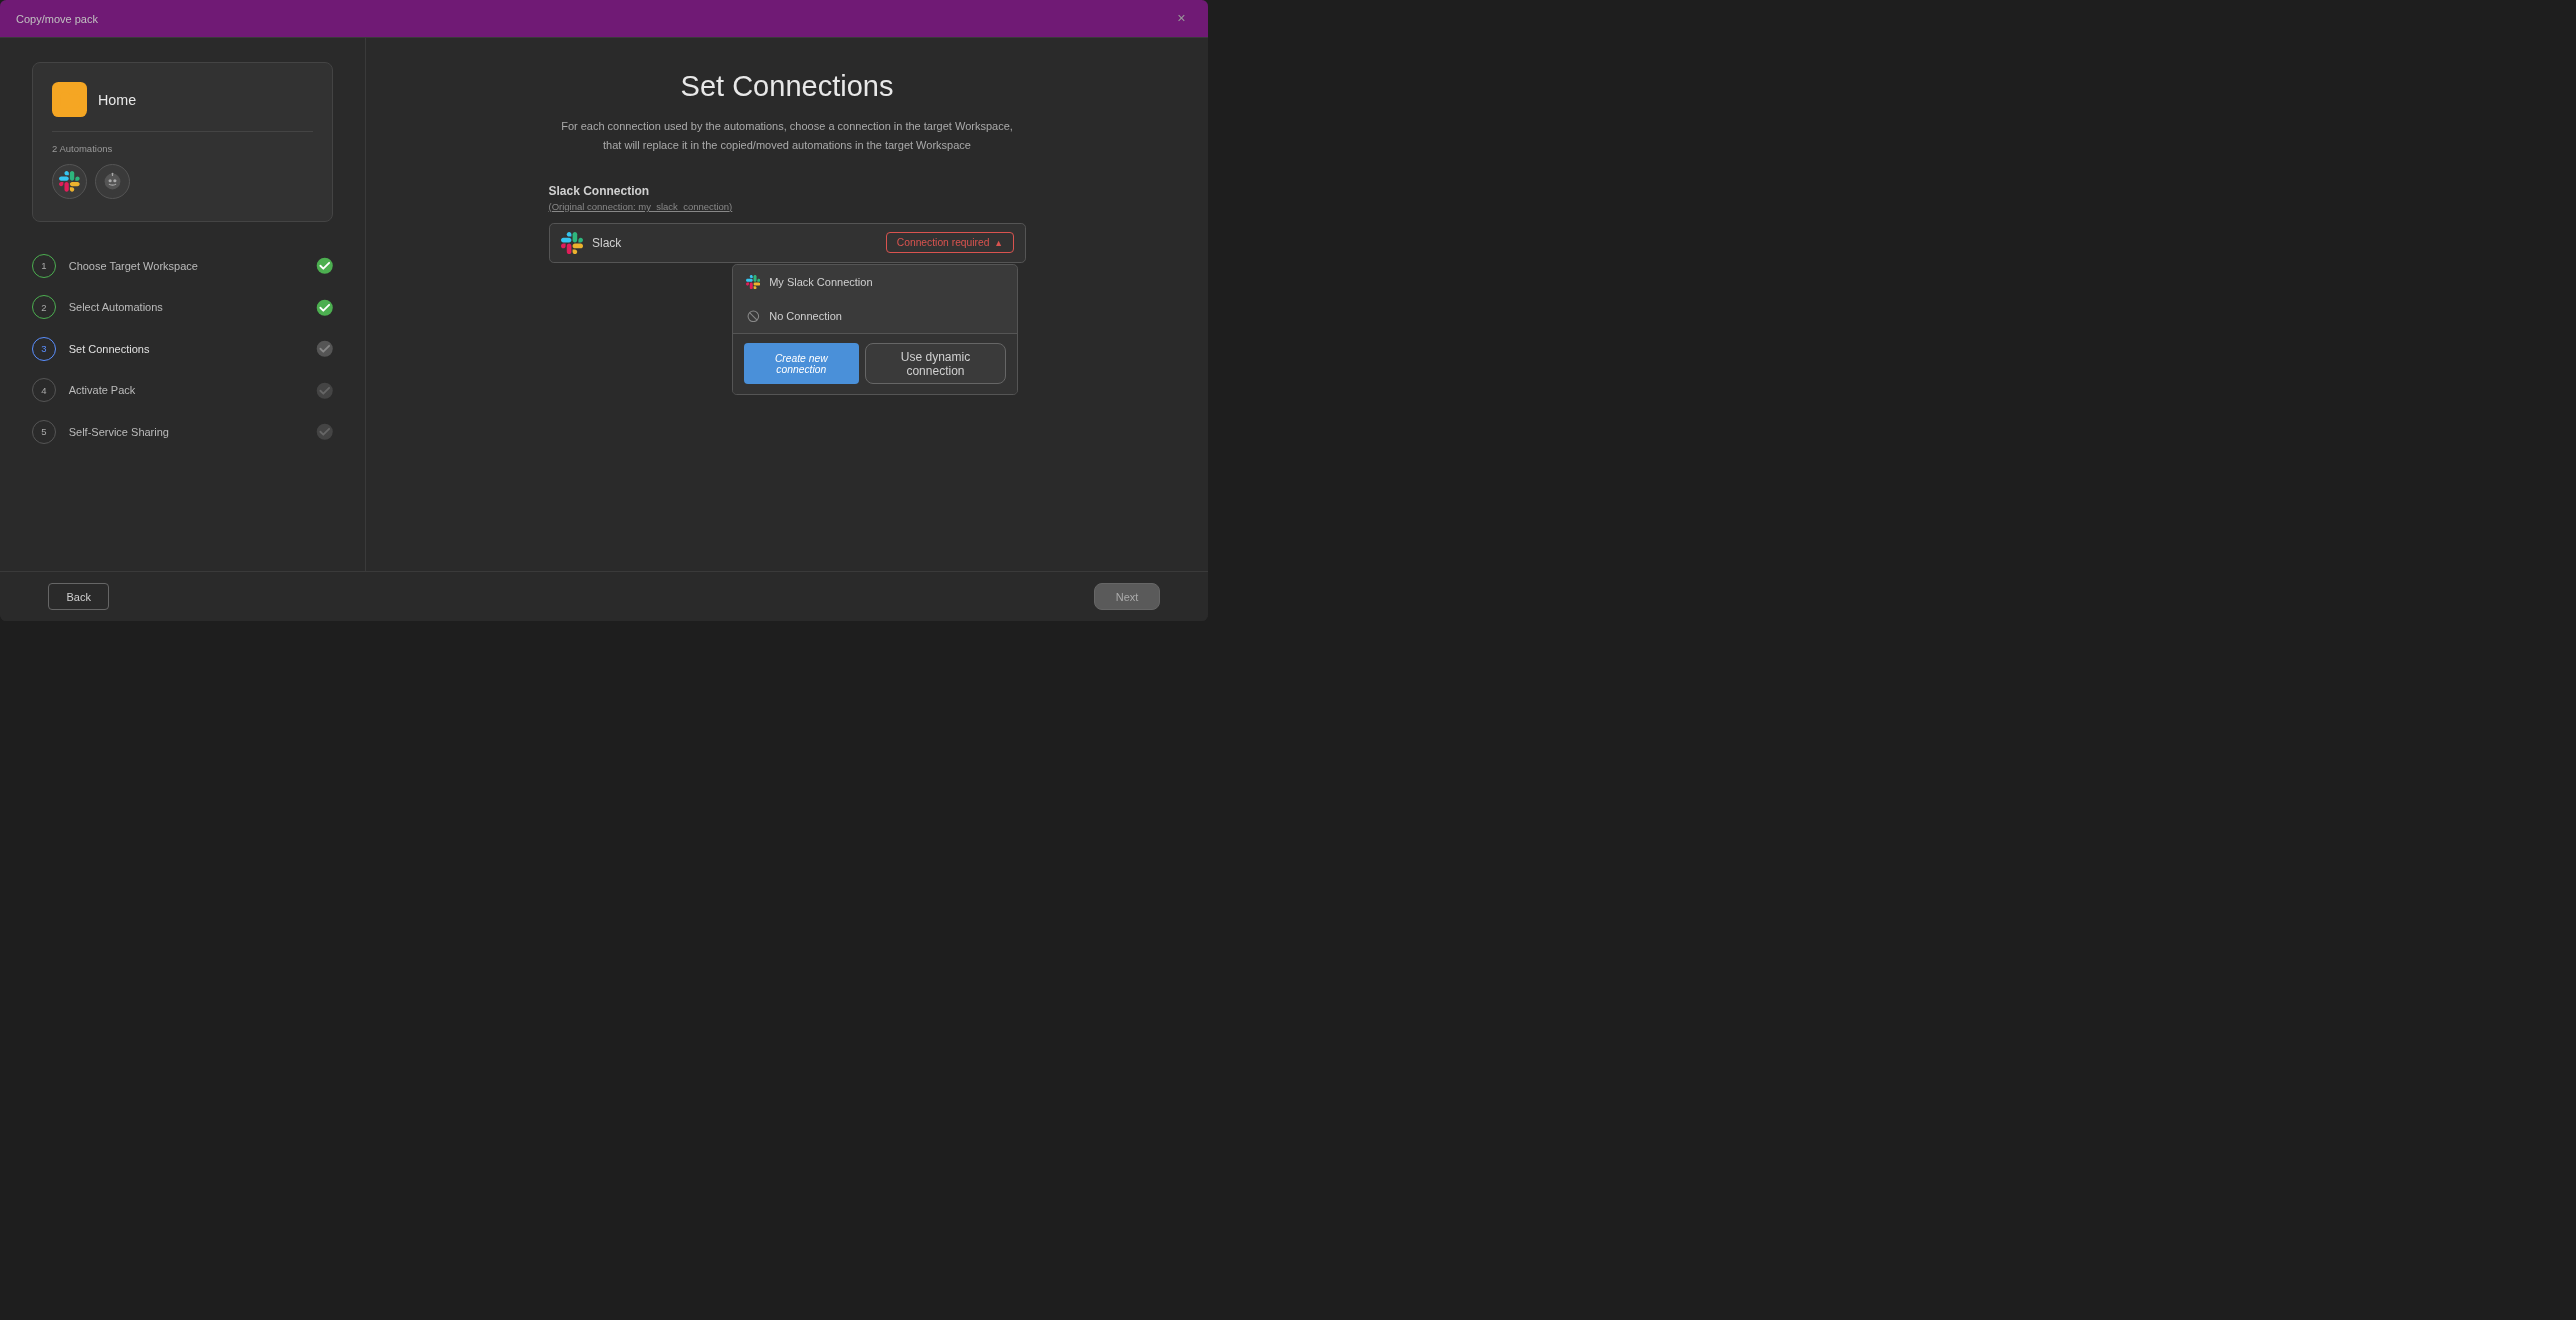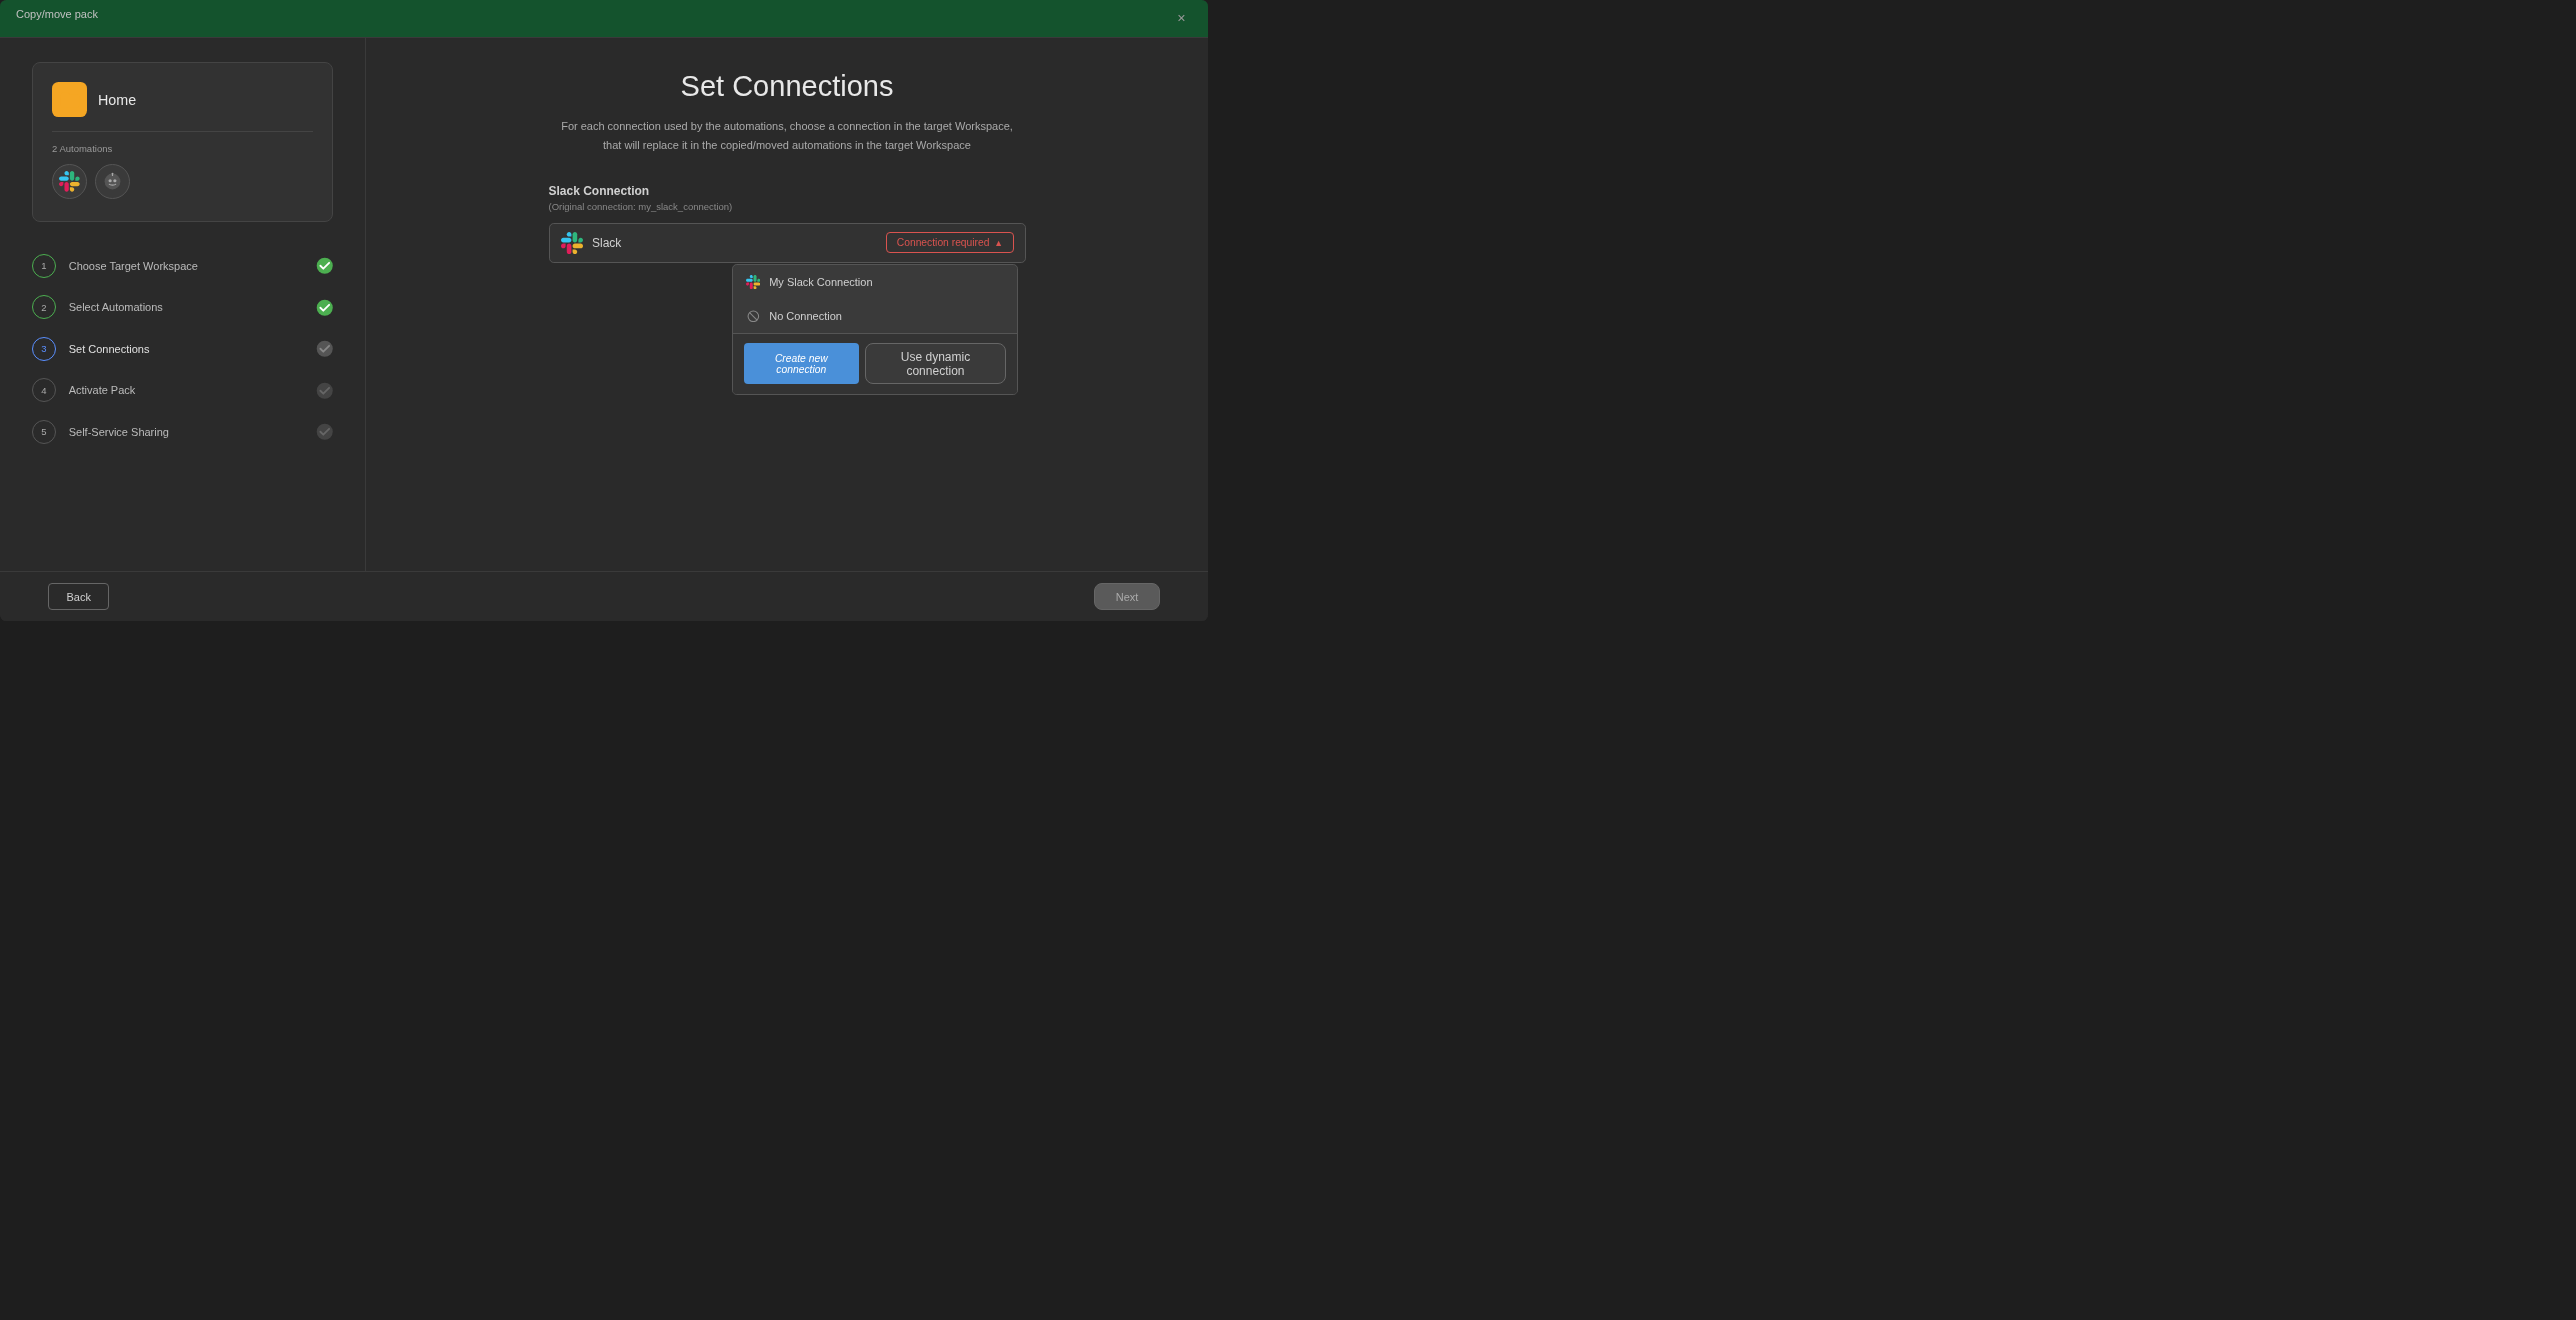--- a/index.html
+++ b/index.html
@@ -15,23 +15,24 @@
       width: 100%;
       height: 100%;
       background: #2a2a2a;
       display: flex;
       flex-direction: column;
       border-radius: 6.4px;
       overflow: hidden;
     }
     .modal-header {
       display: flex;
+      align-items: center;
       justify-content: space-between;
       padding: 8px 16px;
-      background: #14532d;
+      background: #701a75;
       border-bottom: 0.8px solid #3a3a3a;
       min-height: 38px;
     }
     .modal-title {
       font-size: 11px;
       color: #c0c0c0;
       font-weight: 400;
     }
     .close-btn {
       background: none;
@@ -205,20 +206,21 @@
     .connection-label {
       font-size: 12px;
       font-weight: 600;
       color: #d0d0d0;
       margin-bottom: 3.2px;
     }
     .connection-sublabel {
       font-size: 9.5px;
       color: #888;
       margin-bottom: 11px;
+      text-decoration: underline;
     }
     .connection-dropdown-row {
       display: flex;
       align-items: center;
       background: #323232;
       border: 0.8px solid #555;
       border-radius: 4.8px;
       padding: 8px 11px;
       position: relative;
     }

